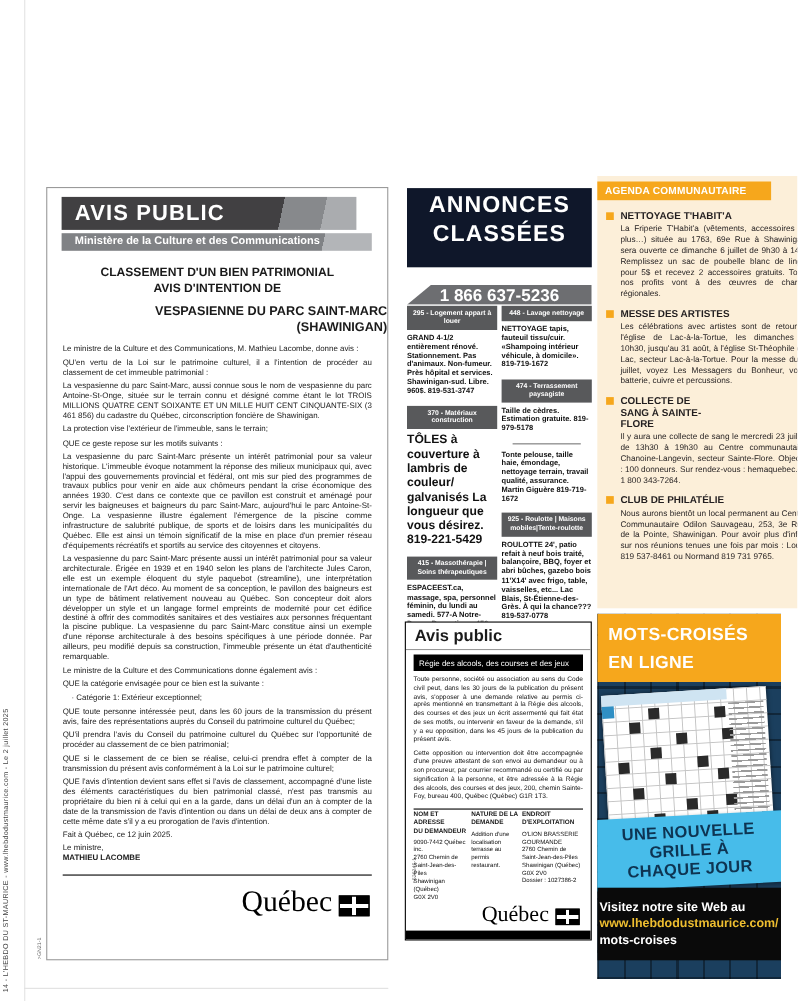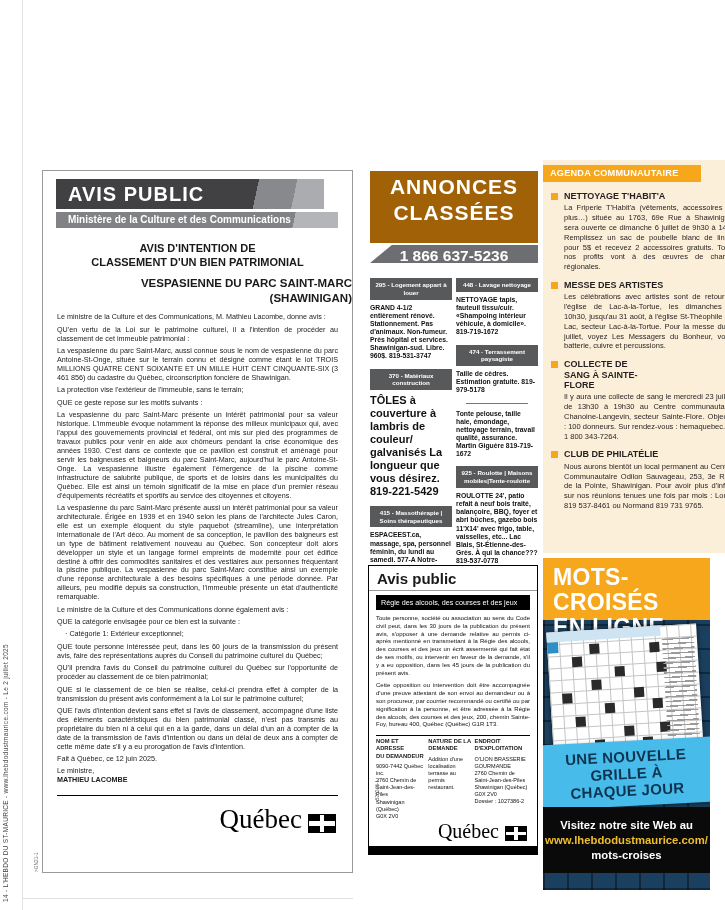--- a/index.html
+++ b/index.html
@@ -35,23 +35,23 @@
   .qc-word{font-family:Liberation Serif, serif;color:#000;}
   .qc-flag{display:inline-block;background:
      linear-gradient(to right, transparent 0 42%, #fff 42% 58%, transparent 58% 100%),
      linear-gradient(to bottom, transparent 0 38%, #fff 38% 62%, transparent 62% 100%),#000;
      border:1px solid #000;}
   .qc-flag.big{width:26px;height:17px;}
   .qc-flag.small{width:20px;height:13px;}
 
   
   .cl-header{left:370px;top:171px;width:168px;}
-  .cl-orange{background:#a16207;height:72px;text-align:center;padding-top:3px;box-sizing:border-box;}
+  .cl-orange{background:#0f172a;height:72px;text-align:center;padding-top:3px;box-sizing:border-box;}
   .cl-orange div{color:#fff;font-weight:800;font-size:21px;line-height:26px;letter-spacing:1px;}
-  .cl-gray{margin-top:2px;background:#6D6E71;height:18px;text-align:center;
+  .cl-gray{margin-top:16px;background:#6D6E71;height:18px;text-align:center;
            clip-path:polygon(13% 0,100% 0,100% 100%,0 100%);}
   .cl-phone{color:#fff;font-weight:bold;font-size:15.5px;line-height:19px;padding-top:1px;}
   .cl-email{color:#cfd1d2;font-size:7.5px;line-height:9px;}
   .cl-col{width:82px;}
   .cl-col-left{left:370px;top:278px;}
   .cl-col-right{left:456px;top:278px;}
   .cl-cat{background:#58595B;color:#fff;font-size:6.2px;font-weight:bold;text-align:center;
           padding:3px 2px;line-height:1.25;margin-bottom:4px;}
   .cl-ad{font-size:6.8px;font-weight:bold;line-height:1.2;margin-bottom:8px;color:#111;}
   .cl-ad.big{font-size:11px;font-weight:800;line-height:1.18;}
@@ -94,60 +94,60 @@
   .ag-bullet{position:absolute;left:0;top:2px;width:7px;height:7px;background:#F6A71C;}
   .ag-title{font-weight:800;font-size:9px;line-height:1.15;color:#231f20;margin-bottom:2px;}
   .ag-body{font-size:7.5px;line-height:1.31;color:#231f20;text-align:justify;}
 
   
   .cw-box{left:543px;top:558px;width:167px;height:332px;background-color:#1b3f5e;
           background-image:repeating-linear-gradient(0deg,rgba(0,0,0,.38) 0 2px,transparent 2px 24px),
                            repeating-linear-gradient(90deg,rgba(0,0,0,.38) 0 2px,transparent 2px 24px);
           overflow:hidden;}
   .cw-orange{height:62px;background:#F6A71C;padding:7px 0 0 10px;box-sizing:border-box;}
-  .cw-orange div{color:#fff;font-weight:800;font-size:23px;line-height:25px;letter-spacing:.3px;}
+  .cw-orange div{color:#fff;font-weight:800;font-size:16px;line-height:25px;letter-spacing:.3px;}
   .cw-gridwrap{position:relative;height:121px;}
   .cw-grid{position:absolute;left:7px;top:8px;width:150px;height:126px;background:#fff;
            transform:rotate(-3.5deg);box-shadow:0 0 5px rgba(0,0,0,.55);
            background-image:linear-gradient(#c4c4c4 1px,transparent 1px),
                             linear-gradient(90deg,#c4c4c4 1px,transparent 1px);
            background-size:12px 12px;}
   .cw-grid::before{content:"";position:absolute;left:0;top:0;right:36px;height:10px;background:#cfe4f2;}
   .cw-grid::after{content:"";position:absolute;left:0;top:10px;width:11px;height:11px;background:#2f8fc4;}
   .cw-cells{position:absolute;left:42px;top:14px;width:10px;height:10px;background:#2a2a2a;
             box-shadow:60px 2px #2a2a2a,-18px 12px #2a2a2a,24px 24px #2a2a2a,66px 22px #2a2a2a,
                        0 36px #2a2a2a,-30px 48px #2a2a2a,42px 46px #2a2a2a,12px 60px #2a2a2a,
                        60px 58px #2a2a2a,-18px 72px #2a2a2a,30px 84px #2a2a2a,66px 82px #2a2a2a,
                        0 96px #2a2a2a,48px 96px #2a2a2a;}
   .cw-clues{position:absolute;right:3px;top:13px;width:32px;height:108px;
             background:repeating-linear-gradient(#9b9b9b 0 1.5px,transparent 1.5px 4.8px);}
   .cw-banner{position:relative;left:-5px;width:177px;background:#47BCEA;transform:rotate(-3deg);
              text-align:center;padding:7px 0;box-shadow:0 2px 5px rgba(0,0,0,.4);}
   .cw-banner div{color:#0E3452;font-weight:800;font-size:15px;line-height:17px;letter-spacing:.3px;}
-  .cw-footer{position:absolute;left:0;right:0;bottom:17px;background:#0a0a0a;text-align:center;
+  .cw-footer{position:absolute;left:0;right:0;bottom:17px;background:#0a0a0a;text-align:left;
              padding:11px 2px 10px 2px;}
   .cw-footer div{font-weight:bold;font-size:11.3px;line-height:15px;color:#fff;}
   .cw-footer .url{color:#EEBE30;}
 </style>
 </head>
 <body>
 
 <div class="page">
 
   <div class="abs edge-line"></div>
   <div class="abs hair-bottom"></div>
   <div class="abs edge-text">14 - L'HEBDO DU ST-MAURICE - www.lhebdodustmaurice.com - Le 2 juillet 2025</div>
   <div class="abs ad-code" style="left:34px;top:872px;">&gt;GN21-1</div>
 
   <div class="abs ap-box">
     <div class="ap-banner">AVIS PUBLIC</div>
     <div class="ap-ministry">Ministère de la Culture et des Communications</div>
     <div class="ap-title">
+      <div>CLASSEMENT D'UN BIEN PATRIMONIAL</div>
       <div>AVIS D'INTENTION DE</div>
-      <div>CLASSEMENT D'UN BIEN PATRIMONIAL</div>
     </div>
     <div class="ap-subtitle">
       <div>VESPASIENNE DU PARC SAINT-MARC</div>
       <div>(SHAWINIGAN)</div>
     </div>
     <div class="ap-body">
       <p>Le ministre de la Culture et des Communications, M. Mathieu Lacombe, donne avis :</p>
       <p>QU'en vertu de la Loi sur le patrimoine culturel, il a l'intention de procéder au classement de cet immeuble patrimonial :</p>
       <p>La vespasienne du parc Saint-Marc, aussi connue sous le nom de vespasienne du parc Antoine-St-Onge, située sur le terrain connu et désigné comme étant le lot TROIS MILLIONS QUATRE CENT SOIXANTE ET UN MILLE HUIT CENT CINQUANTE-SIX (3 461 856) du cadastre du Québec, circonscription foncière de Shawinigan.</p>
       <p>La protection vise l'extérieur de l'immeuble, sans le terrain;</p>

